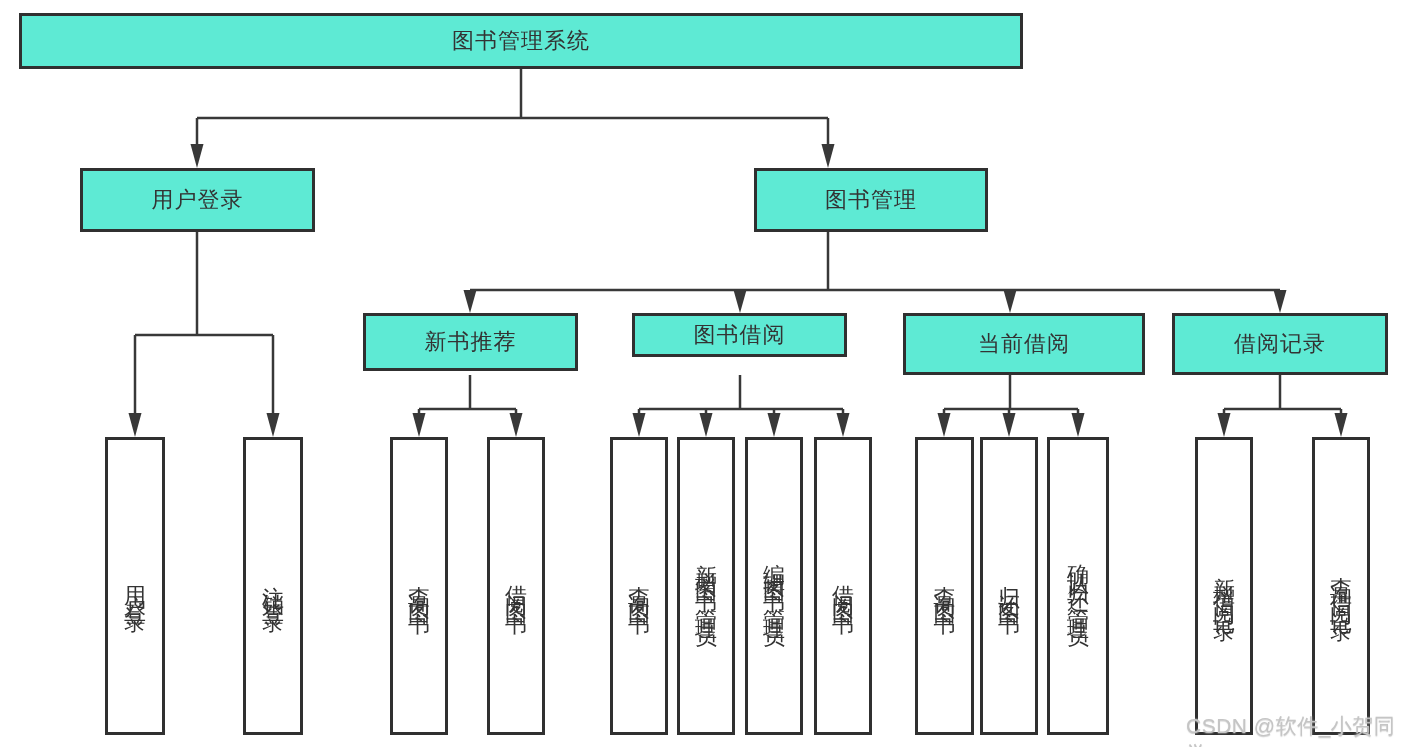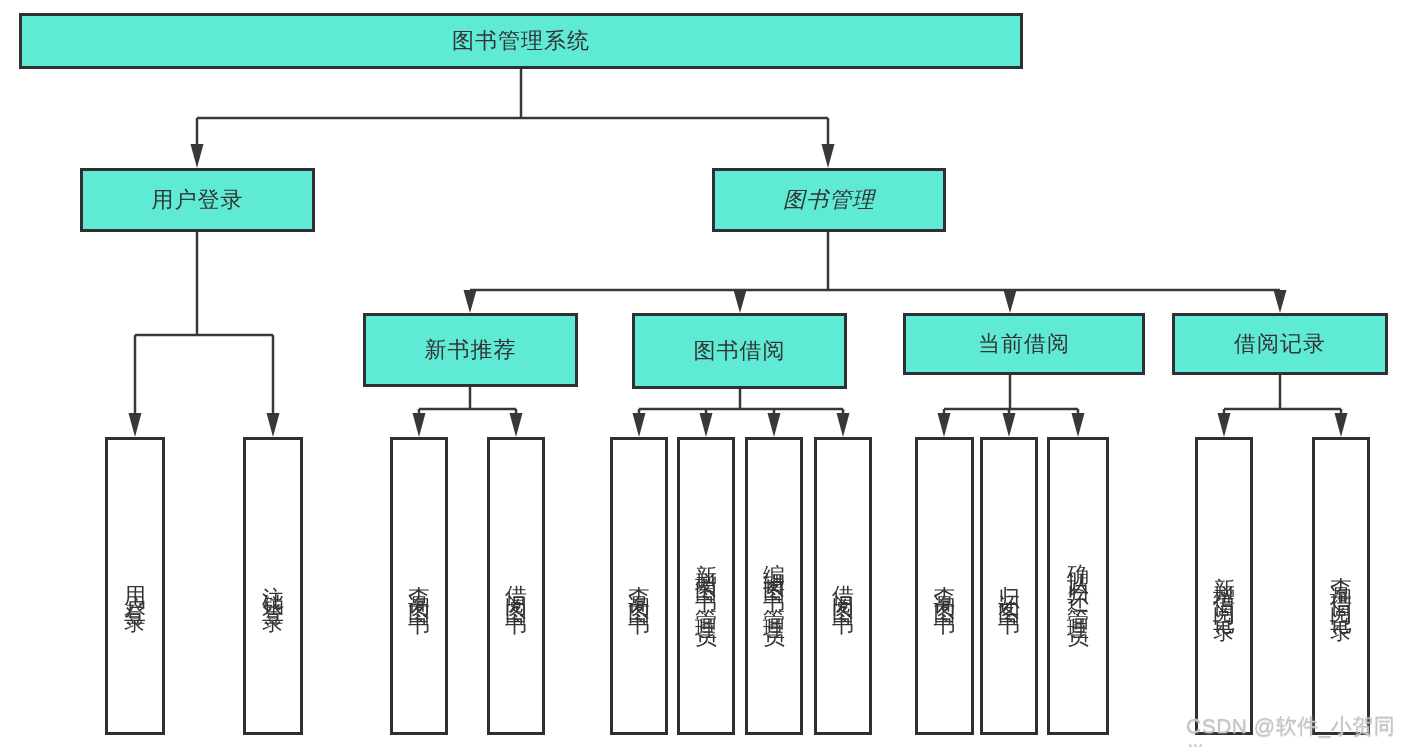--- a/index.html
+++ b/index.html
@@ -18,23 +18,23 @@
     display:flex;align-items:center;justify-content:center;
     top:437px;height:298px;z-index:2;
   }
   .vbox span{
     writing-mode:vertical-lr;text-orientation:mixed;
     font-size:22px;line-height:1.1;letter-spacing:9px;white-space:nowrap;
   }
   
   #n-root{left:19px;top:13px;width:1004px;height:56px;}
   #n-login{left:80px;top:168px;width:235px;height:64px;}
-  #n-mgmt{left:712px;top:168px;width:234px;height:64px;font-style:italic;}
-  #n-rec{left:363px;top:313px;width:215px;height:74px;text-align:center;}
-  #n-borrow{left:632px;top:313px;width:215px;height:76px;}
+  #n-mgmt{left:754px;top:168px;width:234px;height:64px;}
+  #n-rec{left:363px;top:313px;width:215px;height:58px;text-align:center;}
+  #n-borrow{left:632px;top:313px;width:215px;height:44px;}
   #n-cur{left:903px;top:313px;width:242px;height:62px;}
   #n-hist{left:1172px;top:313px;width:216px;height:62px;}
   #l-a1{left:105px;width:60px;}
   #l-a2{left:243px;width:60px;}
   #l-b1{left:390px;width:58px;}
   #l-b2{left:487px;width:58px;}
   #l-c1{left:610px;width:58px;}
   #l-c2{left:677px;width:58px;}
   #l-c3{left:745px;width:58px;}
   #l-c4{left:814px;width:58px;}

